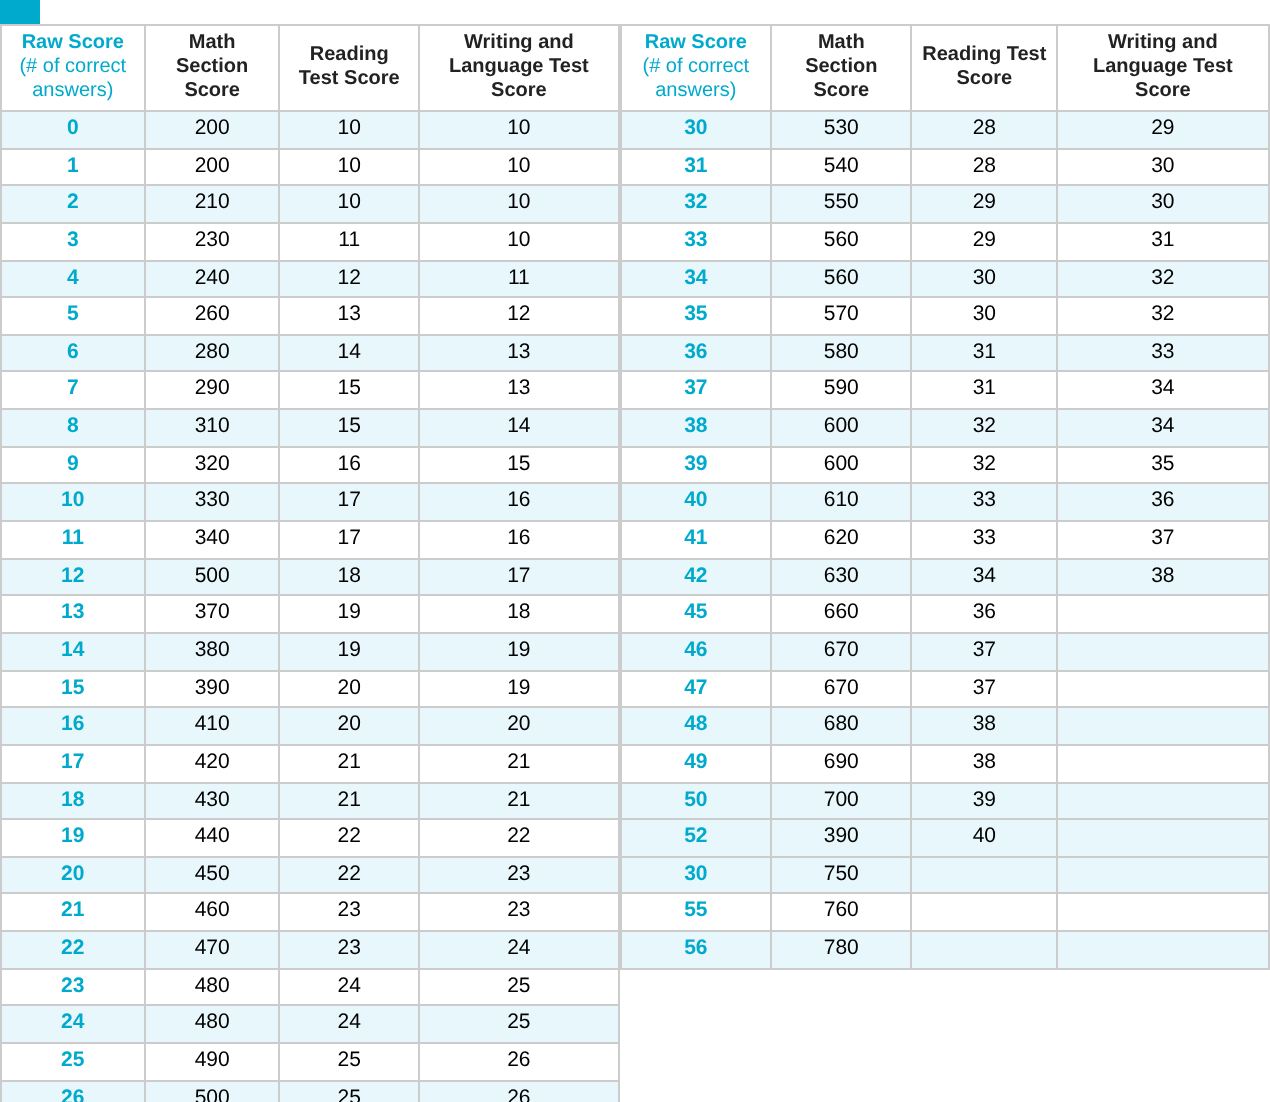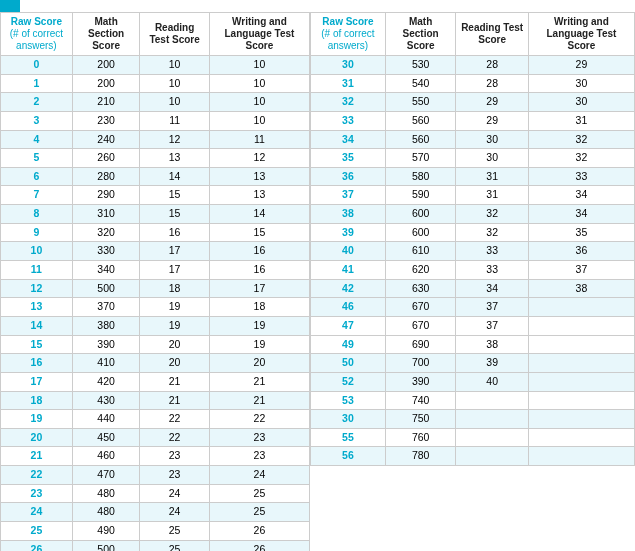--- a/index.html
+++ b/index.html
@@ -355,54 +355,60 @@
     <td>620</td>
     <td>33</td>
     <td>37</td>
   </tr>
             <tr class="even">
     <td class="raw-score-cell">42</td>
     <td>630</td>
     <td>34</td>
     <td>38</td>
   </tr>
+            <tr class="odd">
+    <td class="raw-score-cell">45</td>
+    <td>660</td>
+    <td>36</td>
+    <td></td>
+  </tr>
             <tr class="even">
     <td class="raw-score-cell">46</td>
     <td>670</td>
     <td>37</td>
     <td></td>
   </tr>
             <tr class="odd">
     <td class="raw-score-cell">47</td>
     <td>670</td>
     <td>37</td>
     <td></td>
   </tr>
+            <tr class="even">
+    <td class="raw-score-cell">48</td>
+    <td>680</td>
+    <td>38</td>
+    <td></td>
+  </tr>
             <tr class="odd">
     <td class="raw-score-cell">49</td>
     <td>690</td>
     <td>38</td>
     <td></td>
   </tr>
             <tr class="even">
     <td class="raw-score-cell">50</td>
     <td>700</td>
     <td>39</td>
     <td></td>
   </tr>
             <tr class="even">
     <td class="raw-score-cell">52</td>
     <td>390</td>
     <td>40</td>
-    <td></td>
-  </tr>
-            <tr class="odd">
-    <td class="raw-score-cell">53</td>
-    <td>740</td>
-    <td></td>
     <td></td>
   </tr>
             <tr class="even">
     <td class="raw-score-cell">30</td>
     <td>750</td>
     <td></td>
     <td></td>
   </tr>
             <tr class="odd">
     <td class="raw-score-cell">55</td>

